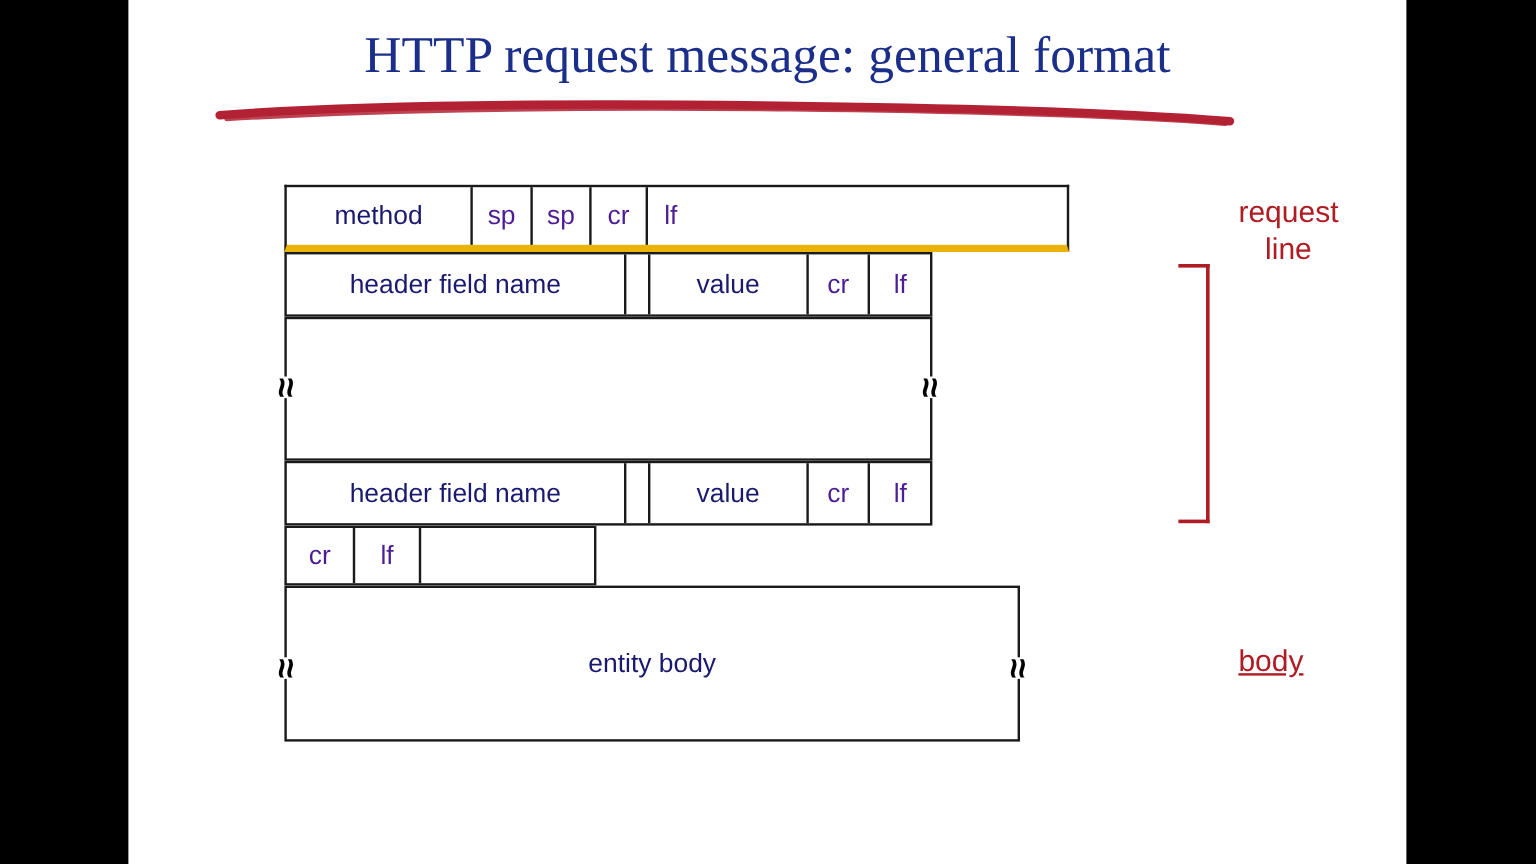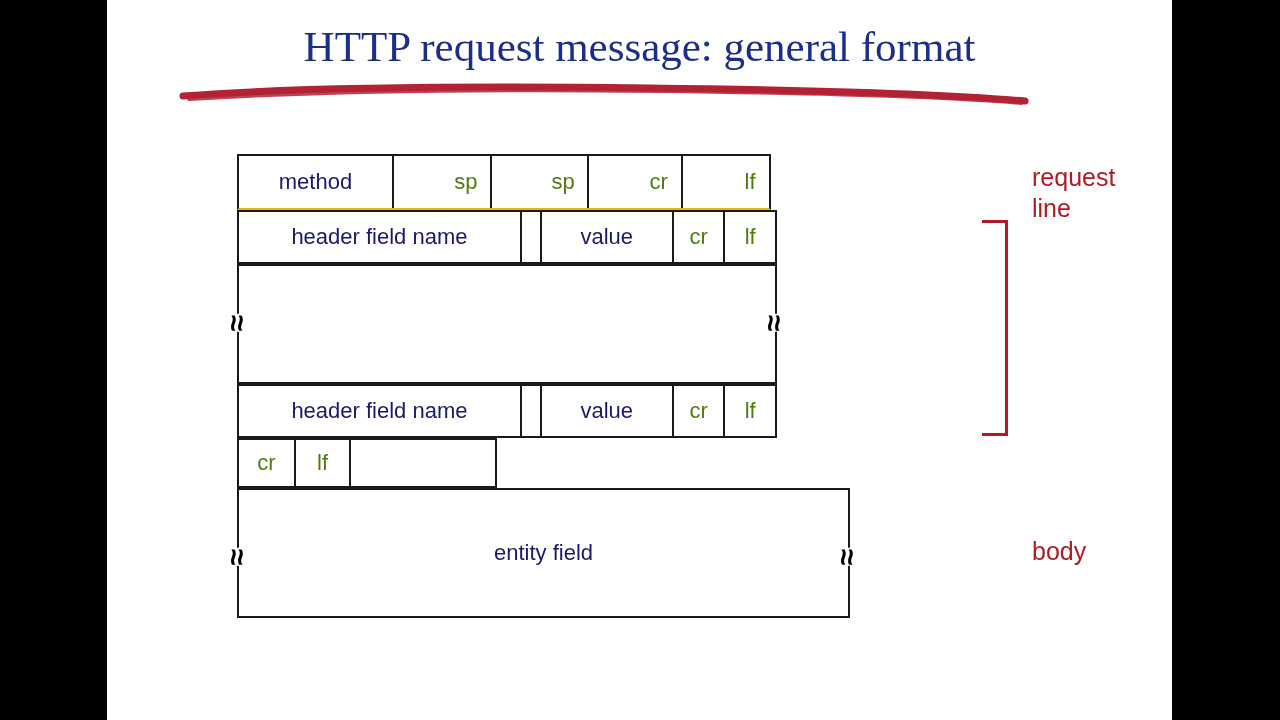--- a/index.html
+++ b/index.html
@@ -84,28 +84,27 @@
     border-right: 2px solid #1a1a1a;
     display: flex;
     align-items: center;
     justify-content: center;
     font-size: 22px;
     color: #191970;
     white-space: nowrap;
     overflow: hidden;
   }
   .cell.last { border-right: none; }
-  .cell.ctl  { color: #4d7c0f; }
+  .cell.ctl  { color: #4c1d95; }
   .cell.blank { color: transparent; }
 
   
   #row-request {
-    left: 0px; top: 6px; width: 534px; height: 56px;
-    border-bottom: 2px solid #eab308;
-    justify-content: space-between;
+    left: 0px; top: 6px; width: 654px; height: 56px;
+    border-bottom: 6px solid #eab308;
   }
   #row-header-1 {
     left: 0px; top: 62px; width: 540px; height: 54px;
     border-bottom: 2px solid #1a1a1a;
   }
   #row-gap {
     left: 0px; top: 116px; width: 540px; height: 120px;
     border-bottom: 2px solid #1a1a1a;
   }
   #row-header-2 {
@@ -135,23 +134,23 @@
   }
 
   
   .annot {
     position: absolute;
     color: #b01c23;
     font-size: 25px;
     line-height: 1.24;
     white-space: pre-line;
   }
-  #annot-request-line { left: 795px; top: 14px; }
+  #annot-request-line { left: 795px; top: 14px; text-align: center; }
   #annot-header-lines { left: 795px; top: 132px; }
-  #annot-body         { left: 795px; top: 388px; }
+  #annot-body         { left: 795px; top: 388px; text-decoration: underline; }
 
   
   #header-bracket {
     position: absolute;
     left: 745px;
     top: 72px;
     width: 26px;
     height: 216px;
     box-sizing: border-box;
     border-top: 3px solid #b01c23;
@@ -205,21 +204,21 @@
         <div class="cell ctl last" style="width:50px">lf</div>
       </div>
 
       <div class="row" id="row-crlf">
         <div class="cell ctl" style="width:57px">cr</div>
         <div class="cell ctl" style="width:55px">lf</div>
         <div class="cell blank last" style="width:144px"></div>
       </div>
 
       <div class="row" id="row-body">
-        <div class="cell last" style="width:609px">entity field</div>
+        <div class="cell last" style="width:609px">entity body</div>
       </div>
       <div class="squiggle" style="left:-9px; top:394px;">≈</div>
       <div class="squiggle" style="left:601px; top:394px;">≈</div>
 
       <div id="header-bracket"></div>
       <div class="annot" id="annot-request-line">request
 line</div>
       <div class="annot" id="annot-body">body</div>
 
     </div>

